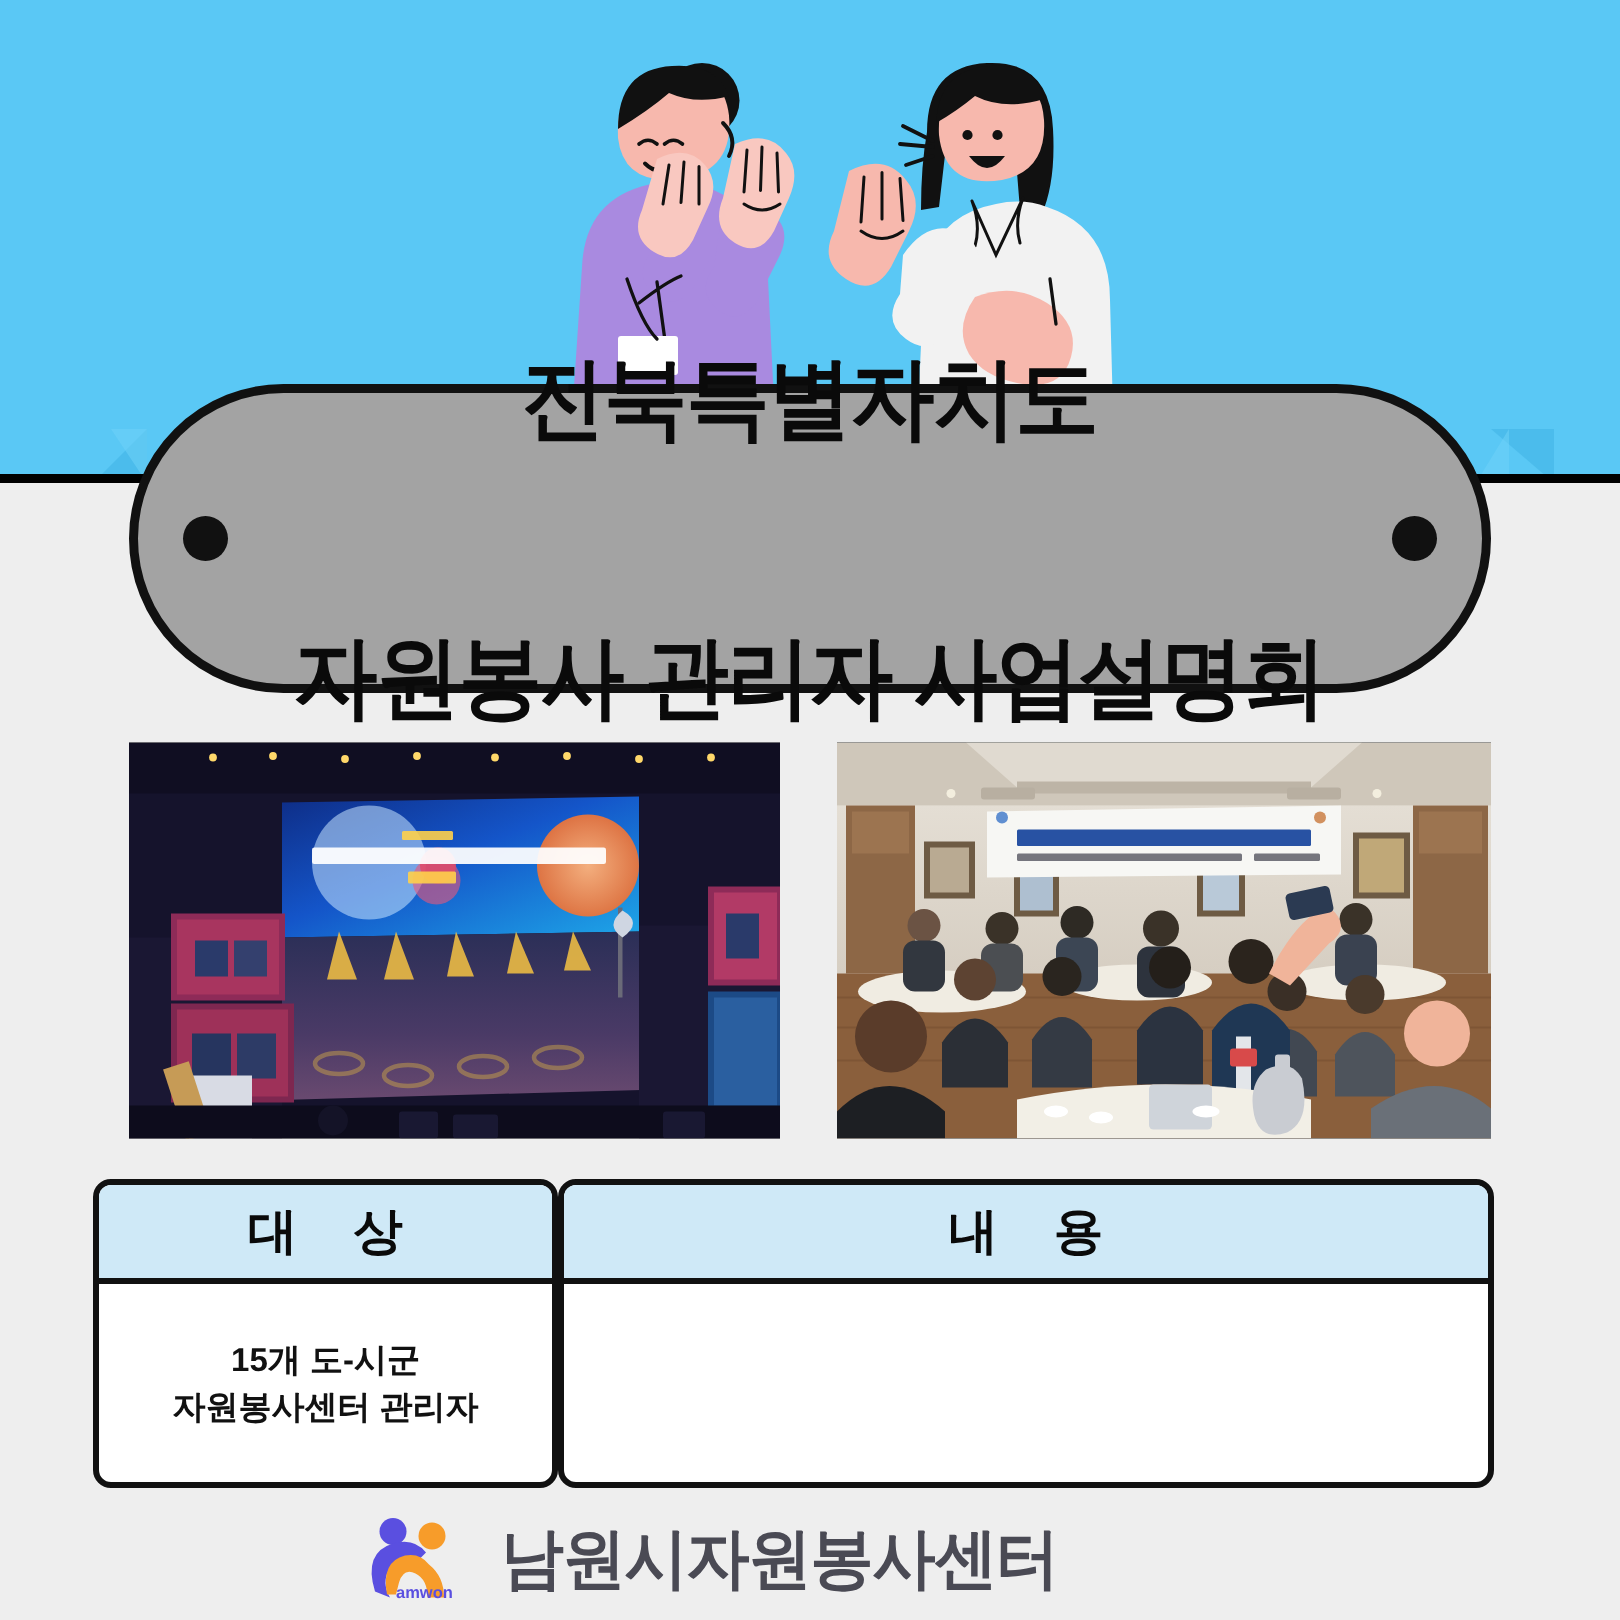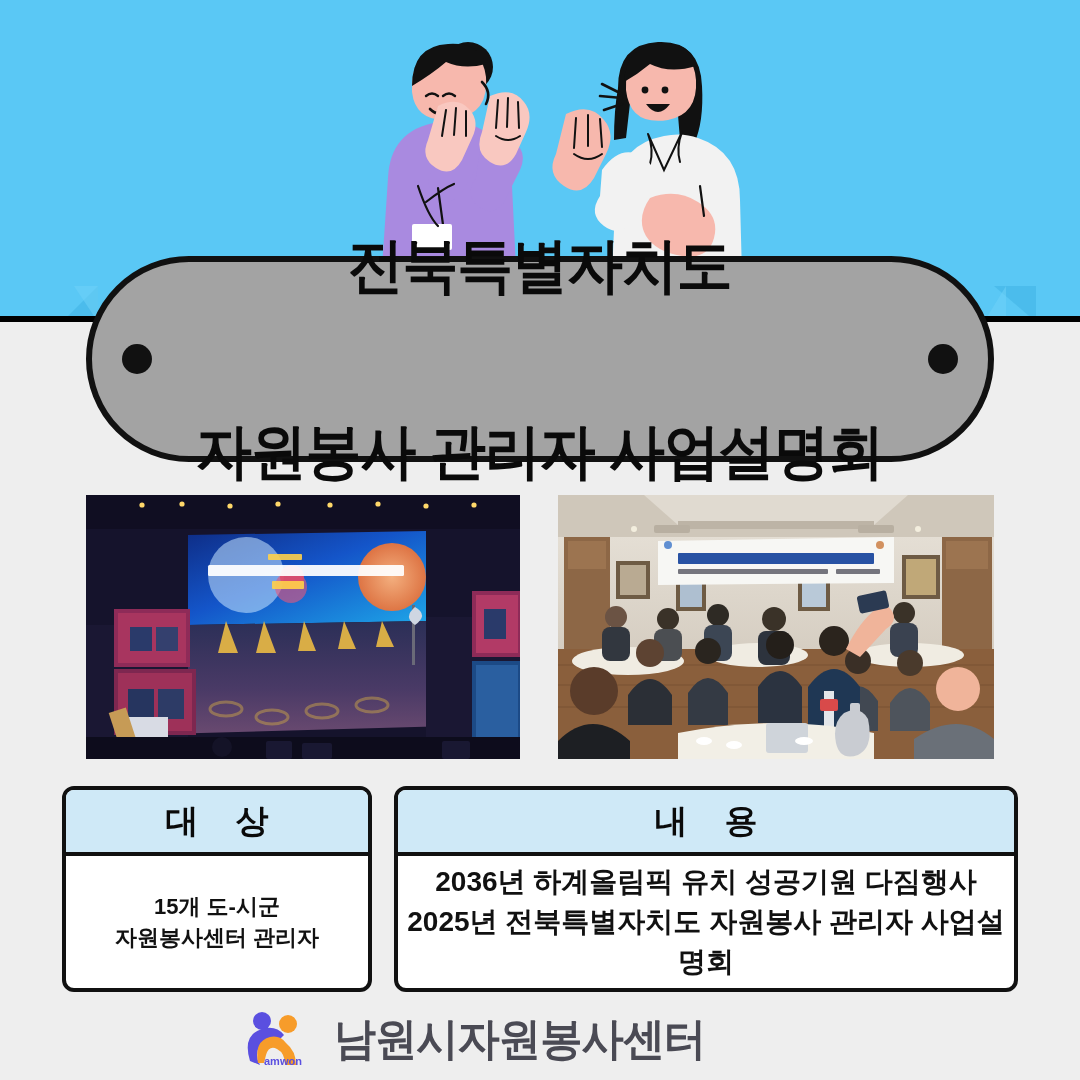--- a/index.html
+++ b/index.html
@@ -114,21 +114,20 @@
   .photo-right { left: 558px; width: 436px; height: 264px; }
 
   .photo svg { display: block; width: 100%; height: 100%; }
 
   
   .boxes {
     position: absolute;
     left: 62px; top: 786px;
     width: 956px;
     display: flex;
-    gap: 22px;
   }
   .box {
     border: 4px solid #111111;
     border-radius: 12px;
     background: #ffffff;
     box-sizing: border-box;
     overflow: hidden;
   }
   .box-target { width: 310px; }
   .box-content { width: 624px; }
@@ -466,22 +465,20 @@
 </div>
 
 <div class="boxes">
   <div class="box box-target">
     <div class="box-head">대 상</div>
     <div class="box-body">15개 도-시군
 자원봉사센터 관리자</div>
   </div>
   <div class="box box-content">
     <div class="box-head">내 용</div>
-    <div class="box-body">2036년 하계올림픽 유치 성공기원 다짐행사
-2025년 전북특별자치도 자원봉사 관리자 사업설명회</div>
   </div>
 </div>
 
 <div class="footer">
   <span class="footer-mark">
     <svg viewBox="0 0 72 64" xmlns="http://www.w3.org/2000/svg">
       <circle cx="22" cy="14" r="9" fill="#5a4fe0"></circle>
       <path d="M10 54 q-8 -26 12 -32 q14 -4 22 6 l-8 8 q-10 -6 -16 2 q-6 10 0 20 z" fill="#5a4fe0"></path>
       <circle cx="48" cy="17" r="9" fill="#f79c2a"></circle>
       <path d="M18 56 q-4 -22 12 -26 q10 -2 16 6 q10 8 10 22 l-11 0 q0 -12 -8 -16 q-8 -4 -11 6 l-2 8 z" fill="#f79c2a"></path>

